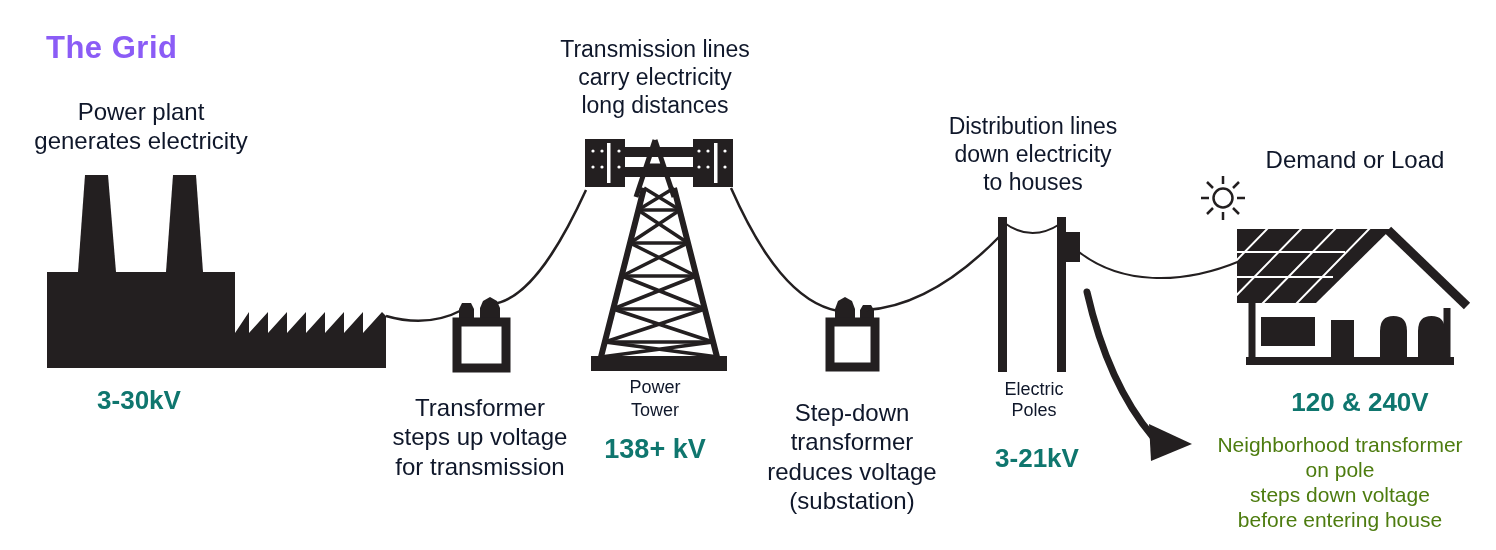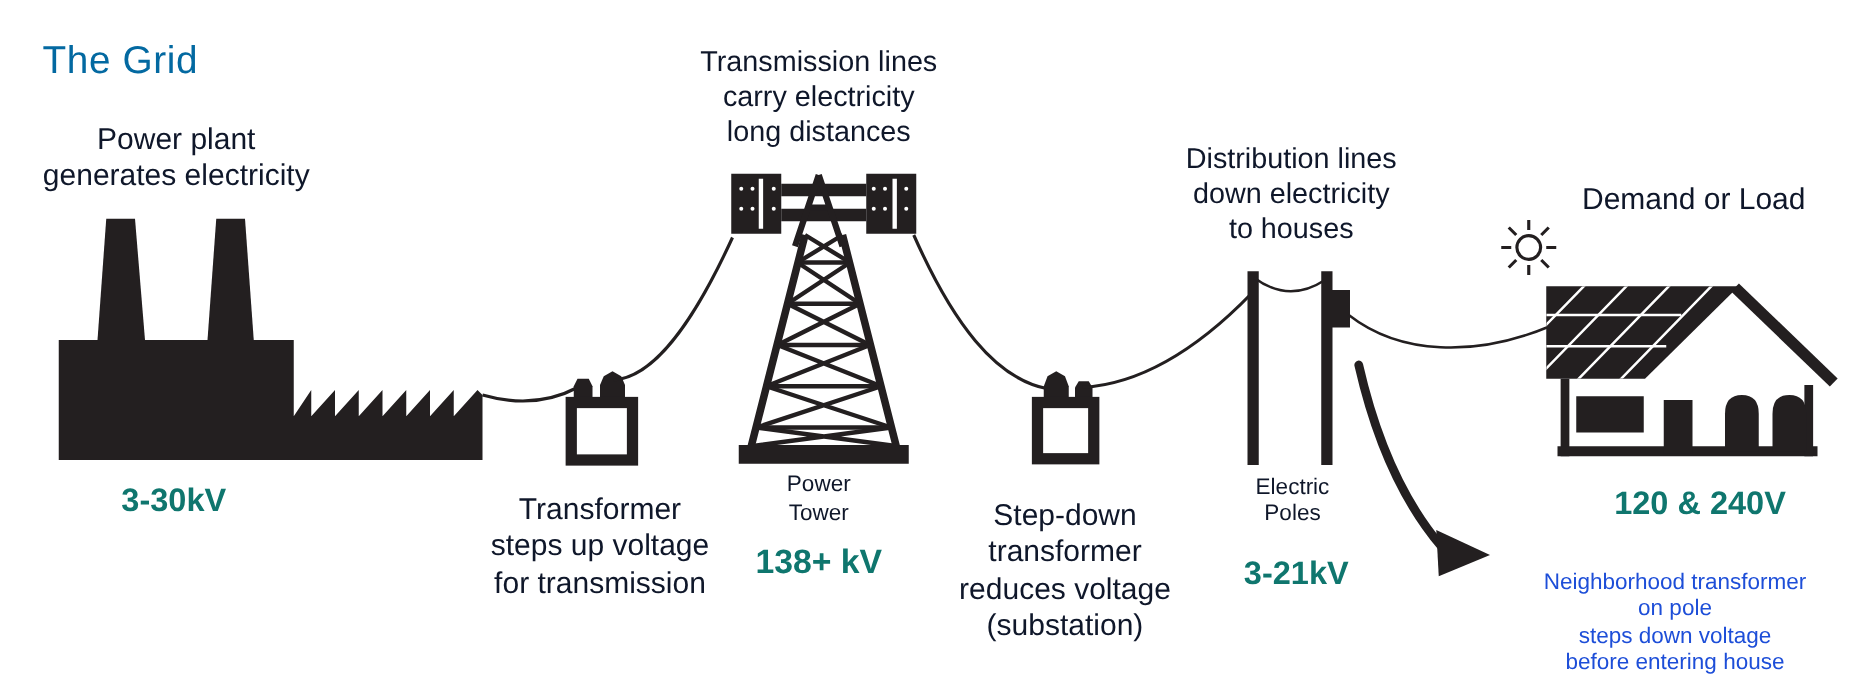--- a/index.html
+++ b/index.html
@@ -5,25 +5,25 @@
   html,body{margin:0;padding:0;background:#fff;}
   #stage{position:relative;width:1496px;height:550px;background:#fff;overflow:hidden;
          font-family:"Liberation Sans",sans-serif;}
   #art{position:absolute;left:0;top:0;}
   .lbl{position:absolute;text-align:center;white-space:pre-line;color:#0f172a;
        line-height:1.22;}
   .sz23{font-size:23px;}
   .sz24{font-size:24px;}
   .tower-lbl{font-size:18px;line-height:1.26;}
   .poles-lbl{font-size:18px;line-height:1.18;}
-  .note{font-size:18px;line-height:1.19;color:#1d4ed8;margin-top:22px;}
+  .note{font-size:21px;line-height:1.19;color:#4d7c0f;}
   .voltage{position:absolute;text-align:center;font-weight:700;color:#0f766e;
            font-size:26px;}
-  .title{position:absolute;font-weight:400;font-size:31px;color:#0369a1;
-         letter-spacing:0.5px;}
+  .title{position:absolute;font-weight:700;font-size:31px;color:#8b5cf6;
+         letter-spacing:0.5px;margin-left:12px;}
 </style>
 </head>
 <body>
 
 <div id="stage">
 
   <svg id="art" width="1496" height="550" viewBox="0 0 1496 550">
     <g fill="#231f20" stroke="none">
 
       <g>

